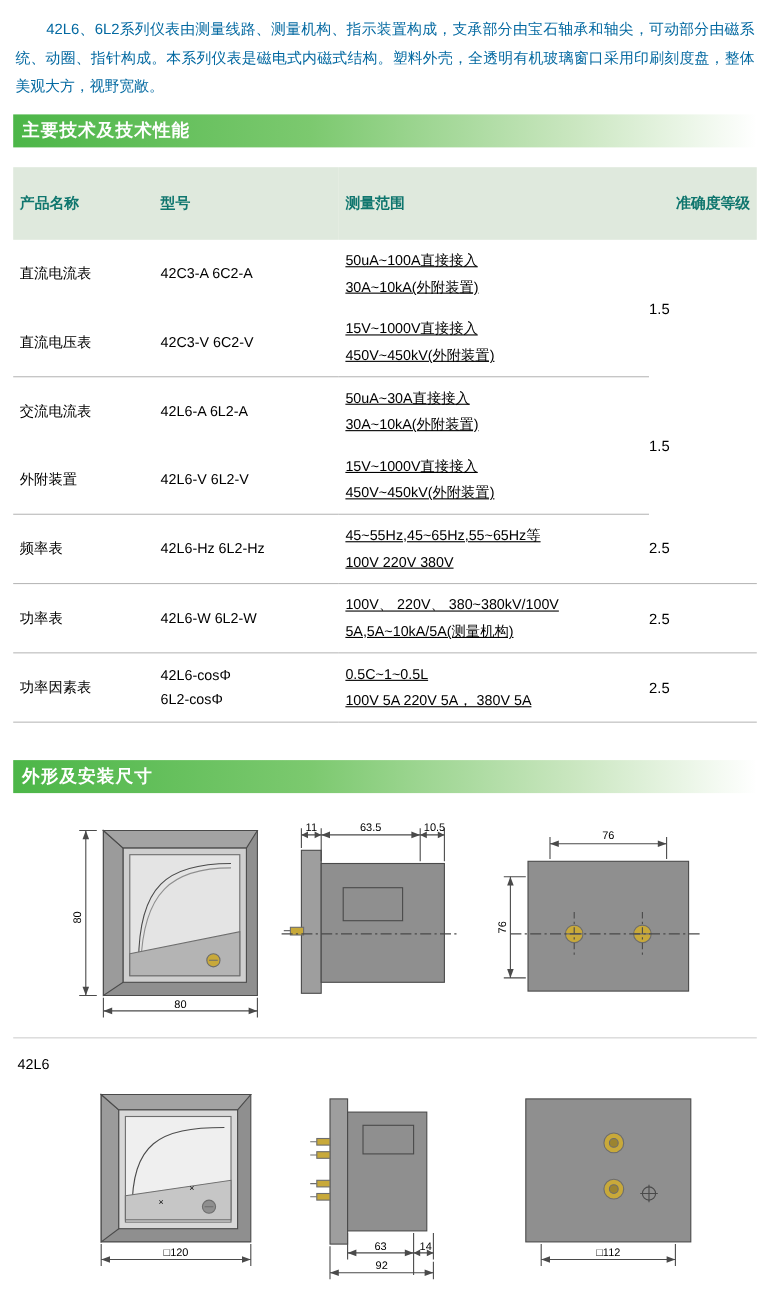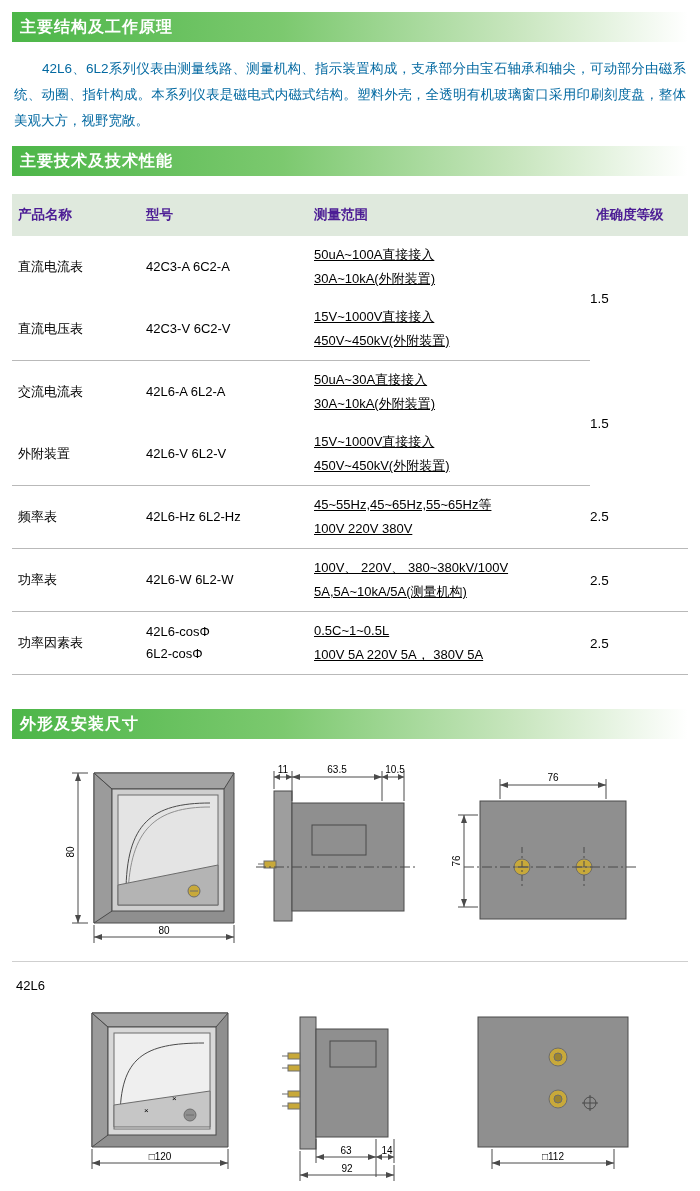--- a/index.html
+++ b/index.html
@@ -54,24 +54,24 @@
   .spec-table {
     margin-top: 18px;
     width: 676px;
     border-collapse: collapse;
     font-size: 13px;
   }
   .spec-table thead th {
     background: #dfe9dd;
     font-weight: bold;
     text-align: left;
-    padding: 12px 6px;
+    padding: 24px 6px;
     font-size: 13.5px;
     border: none;
-    color: #4c1d95;
+    color: #0f766e;
     font-family: Liberation Mono, monospace;
   }
   .spec-table tbody td {
     padding: 0;
     vertical-align: middle;
     border-bottom: 1px solid #b9b9b9;
   }
   .spec-table tbody tr.no-line td { border-bottom: none; }
   .cell-pad {
     padding: 7px 6px;
@@ -102,37 +102,34 @@
     height: 1px;
     background: #cfcfcf;
     margin: 6px 0 0 0;
   }
 </style>
 </head>
 <body>
 
 <div class="page">
 
-  <div class="section-bar">
-    <span class="bar-text">主要结构及工作原理</span>
-  </div>
 
   <p class="para">42L6、6L2系列仪表由测量线路、测量机构、指示装置构成，支承部分由宝石轴承和轴尖，可动部分由磁系统、动圈、指针构成。本系列仪表是磁电式内磁式结构。塑料外壳，全透明有机玻璃窗口采用印刷刻度盘，整体美观大方，视野宽敞。</p>
 
   <div class="section-bar">
     <span class="bar-text">主要技术及技术性能</span>
   </div>
 
   <table class="spec-table">
     <thead>
       <tr>
         <th class="col-name">产品名称</th>
         <th class="col-model">型号</th>
         <th class="col-range">测量范围</th>
-        <th class="col-grade" style="text-align:left">准确度等级</th>
+        <th class="col-grade" style="text-align:right">准确度等级</th>
       </tr>
     </thead>
     <tbody>
 
       <tr class="no-line">
         <td class="col-name">
             <div class="cell-pad">直流电流表</div>
           </td>
         <td class="col-model">
             <div class="cell-pad">42C3-A 6C2-A</div>

